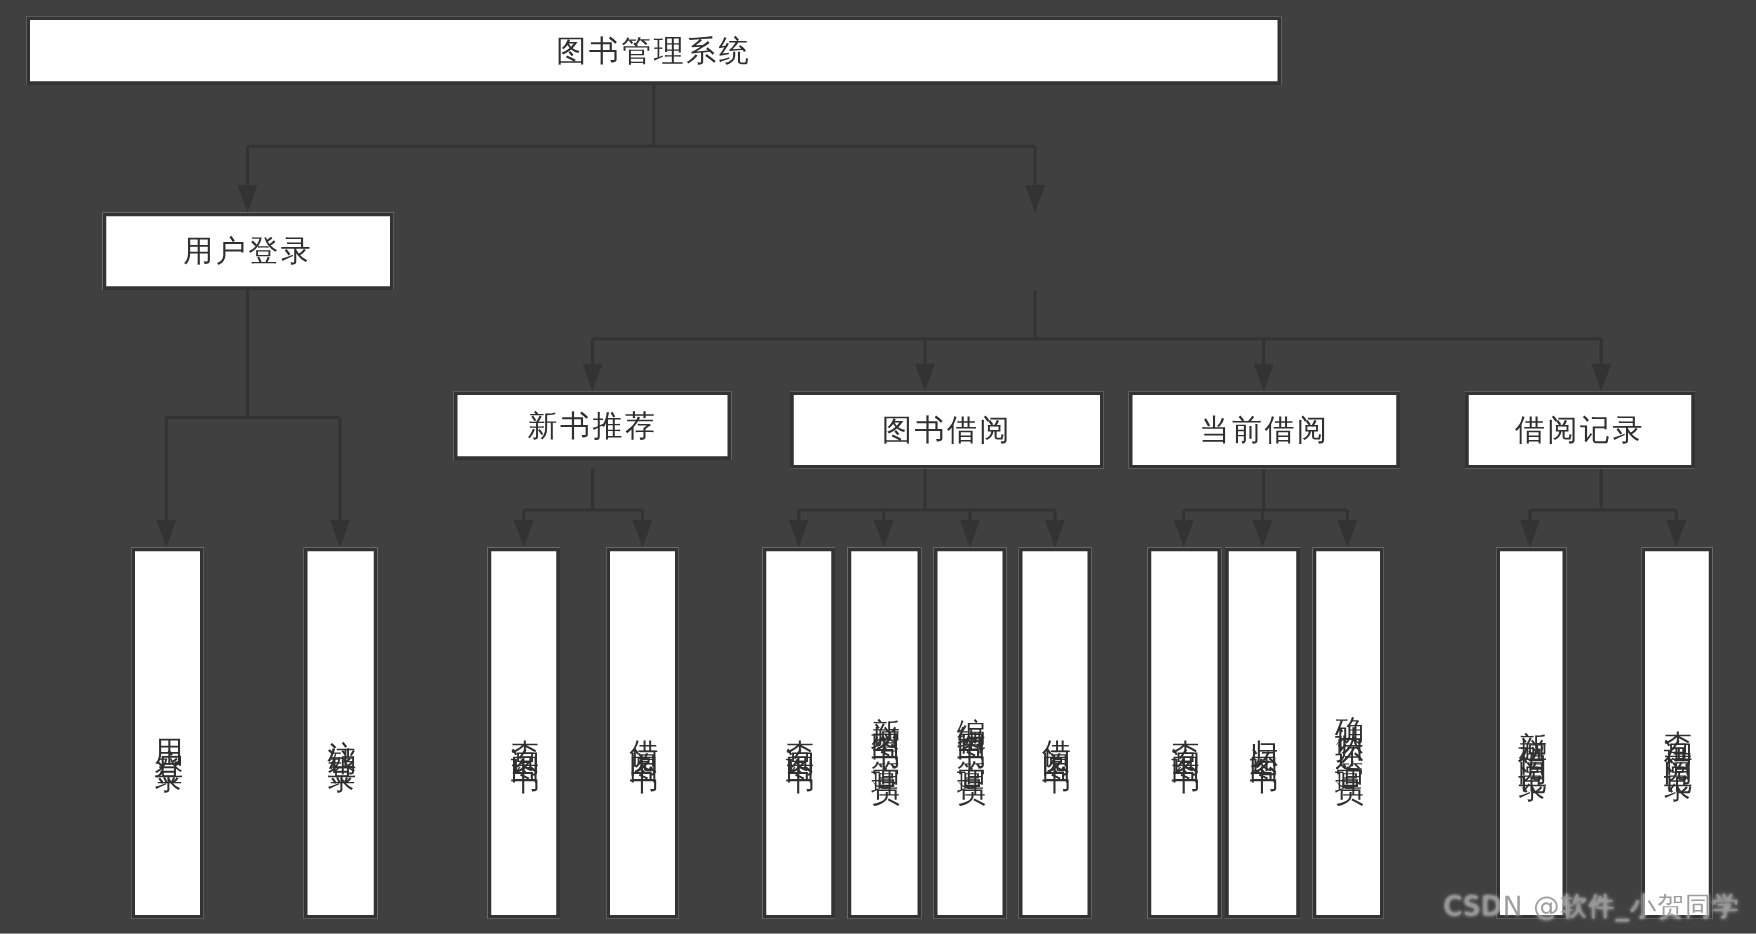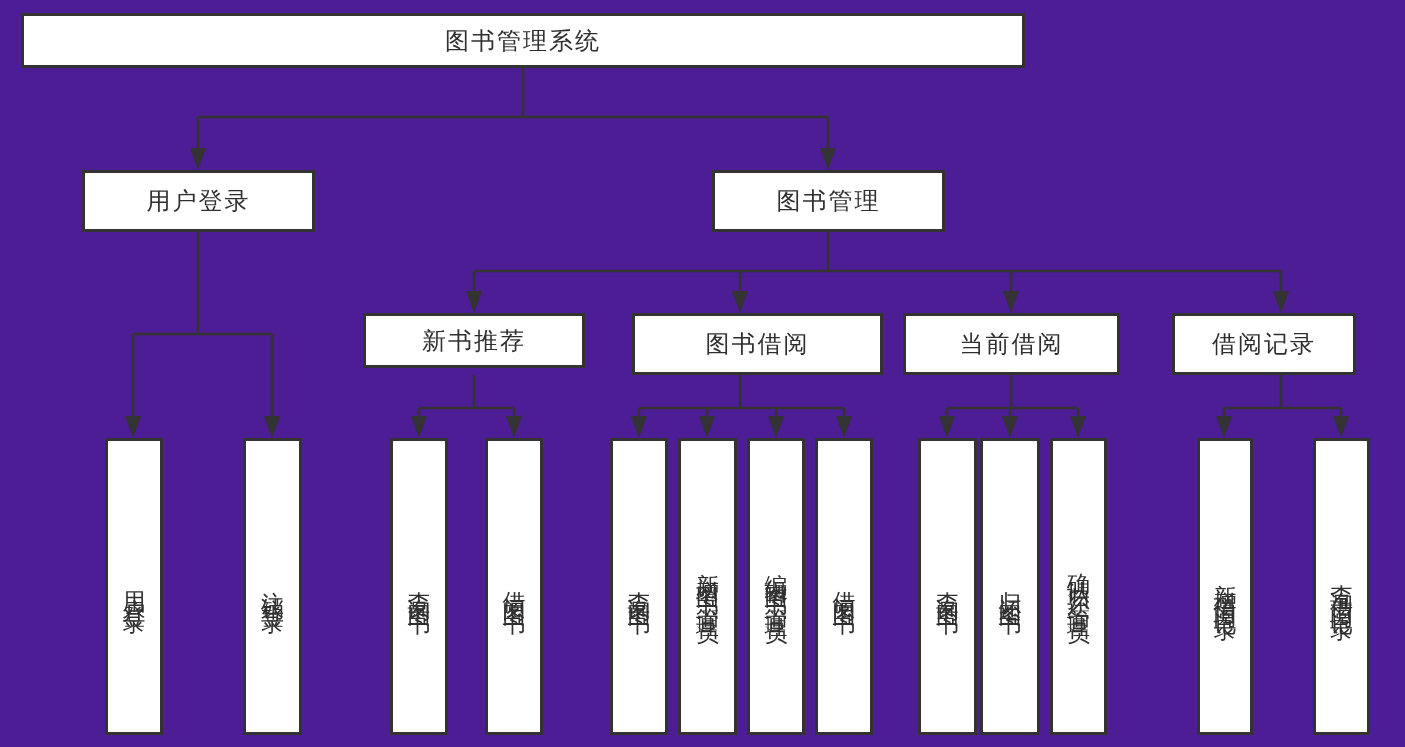--- a/index.html
+++ b/index.html
@@ -1,20 +1,20 @@
 <!DOCTYPE html>
 <html lang="zh"><head>
 <meta charset="utf-8">
 <style>
   html, body { margin: 0; padding: 0; background: #ffffff; }
   #stage {
     position: relative;
     width: 1405px;
     height: 747px;
-    background: #4c1d95;
+    background: #404040;
     font-family: "DejaVu Sans", "Liberation Sans", sans-serif;
     overflow: hidden;
   }
   #connectors {
     position: absolute;
     left: 0; top: 0;
     width: 1405px; height: 747px;
     pointer-events: none;
   }
   .hbox {
@@ -103,35 +103,35 @@
       <polygon points="1002,416 1018,416 1010,438"></polygon>
       <polygon points="1070,416 1086,416 1078,438"></polygon>
       <polygon points="1216,416 1232,416 1224,438"></polygon>
       <polygon points="1333,416 1349,416 1341,438"></polygon>
     </g>
   </svg>
 
   <div class="hbox" style="left:21px; top:13px; width:1004px; height:55px;">图书管理系统</div>
 
   <div class="hbox" style="left:82px; top:170px; width:233px; height:62px;">用户登录</div>
-  <div class="hbox" style="left:712px; top:170px; width:233px; height:62px;">图书管理</div>
 
   <div class="hbox" style="left:363px; top:313px; width:222px; height:55px;">新书推荐</div>
   <div class="hbox" style="left:632px; top:313px; width:251px; height:62px;">图书借阅</div>
   <div class="hbox" style="left:903px; top:313px; width:217px; height:62px;">当前借阅</div>
   <div class="hbox" style="left:1172px; top:313px; width:184px; height:62px;">借阅记录</div>
 
   <div class="vbox" style="left:105px; width:58px;">用户登录</div>
   <div class="vbox" style="left:243px; width:59px;">注销登录</div>
   <div class="vbox" style="left:390px; width:58px;">查询图书</div>
   <div class="vbox" style="left:485px; width:58px;">借阅图书</div>
   <div class="vbox" style="left:610px; width:58px;">查询图书</div>
   <div class="vbox" style="left:678px; width:59px;">新增图书（管理员）</div>
   <div class="vbox" style="left:747px; width:58px;">编辑图书（管理员）</div>
   <div class="vbox" style="left:815px; width:58px;">借阅图书</div>
   <div class="vbox" style="left:918px; width:59px;">查询图书</div>
   <div class="vbox" style="left:980px; width:60px;">归还图书</div>
   <div class="vbox" style="left:1050px; width:57px;">确认归还（管理员）</div>
   <div class="vbox" style="left:1197px; width:56px;">新增借阅记录</div>
   <div class="vbox" style="left:1313px; width:57px;">查询借阅记录</div>
 
+  <div id="watermark">CSDN @软件_小贺同学</div>
 
 </div>
 
 </body></html>

